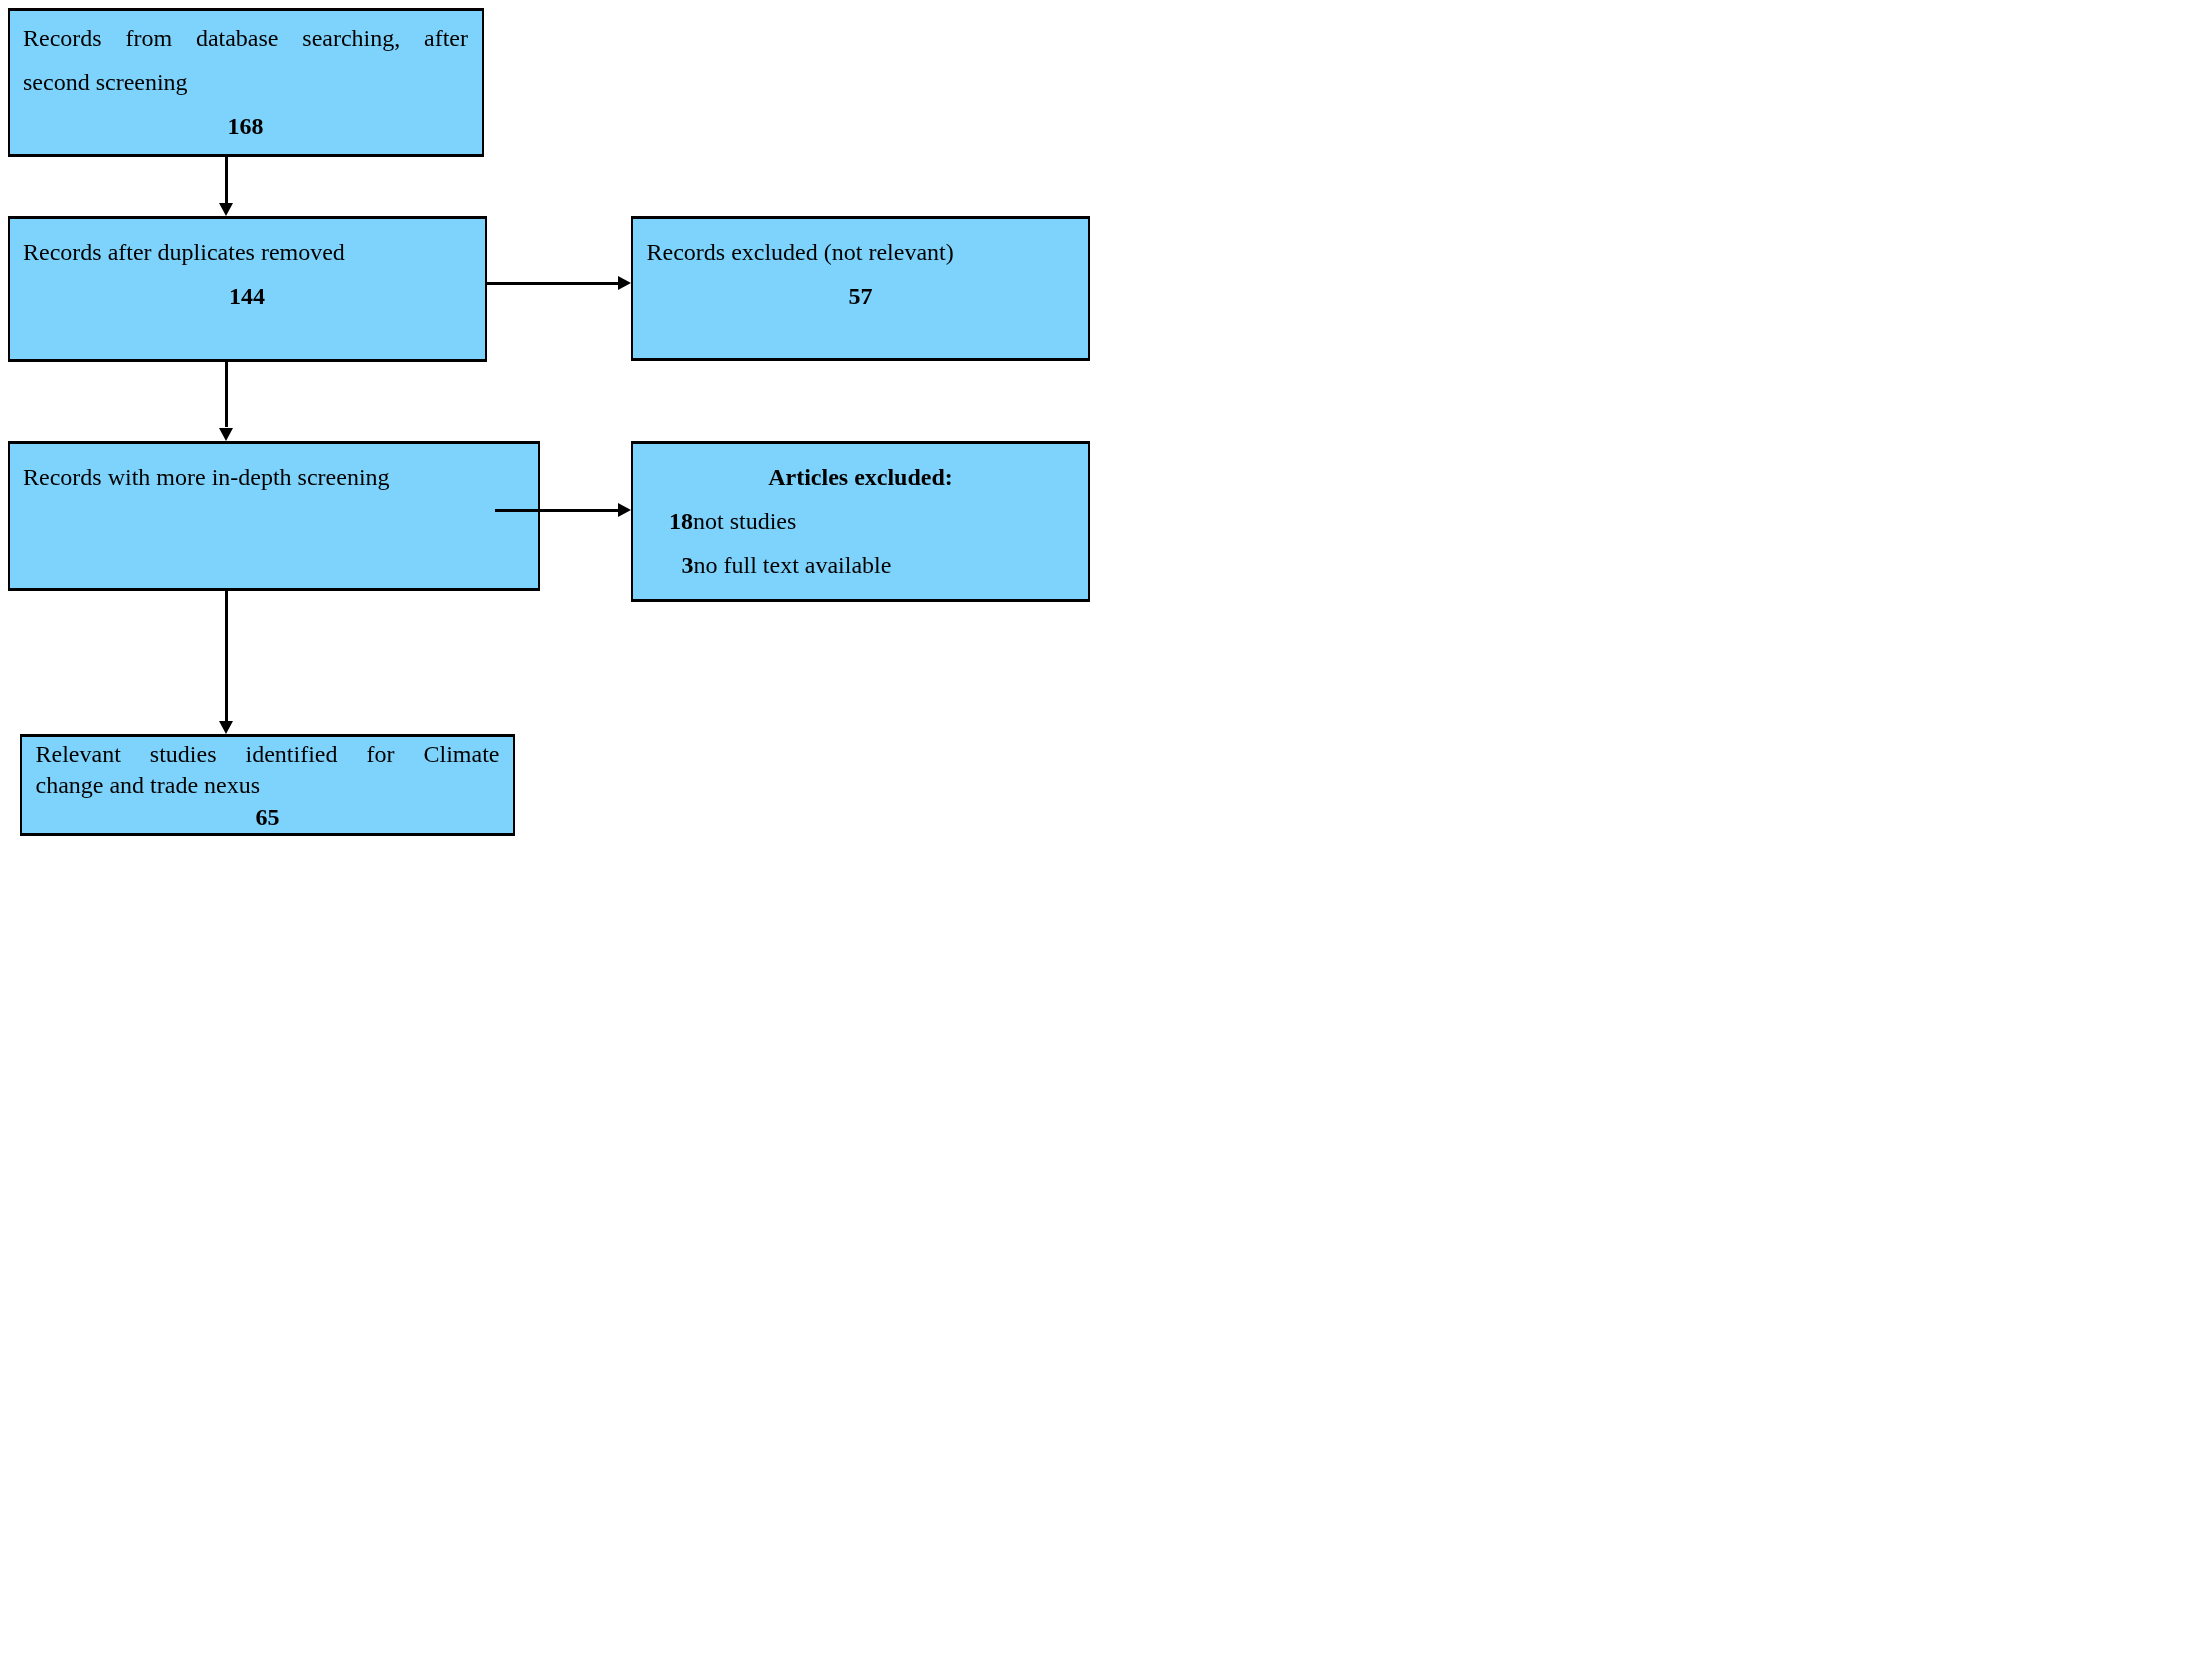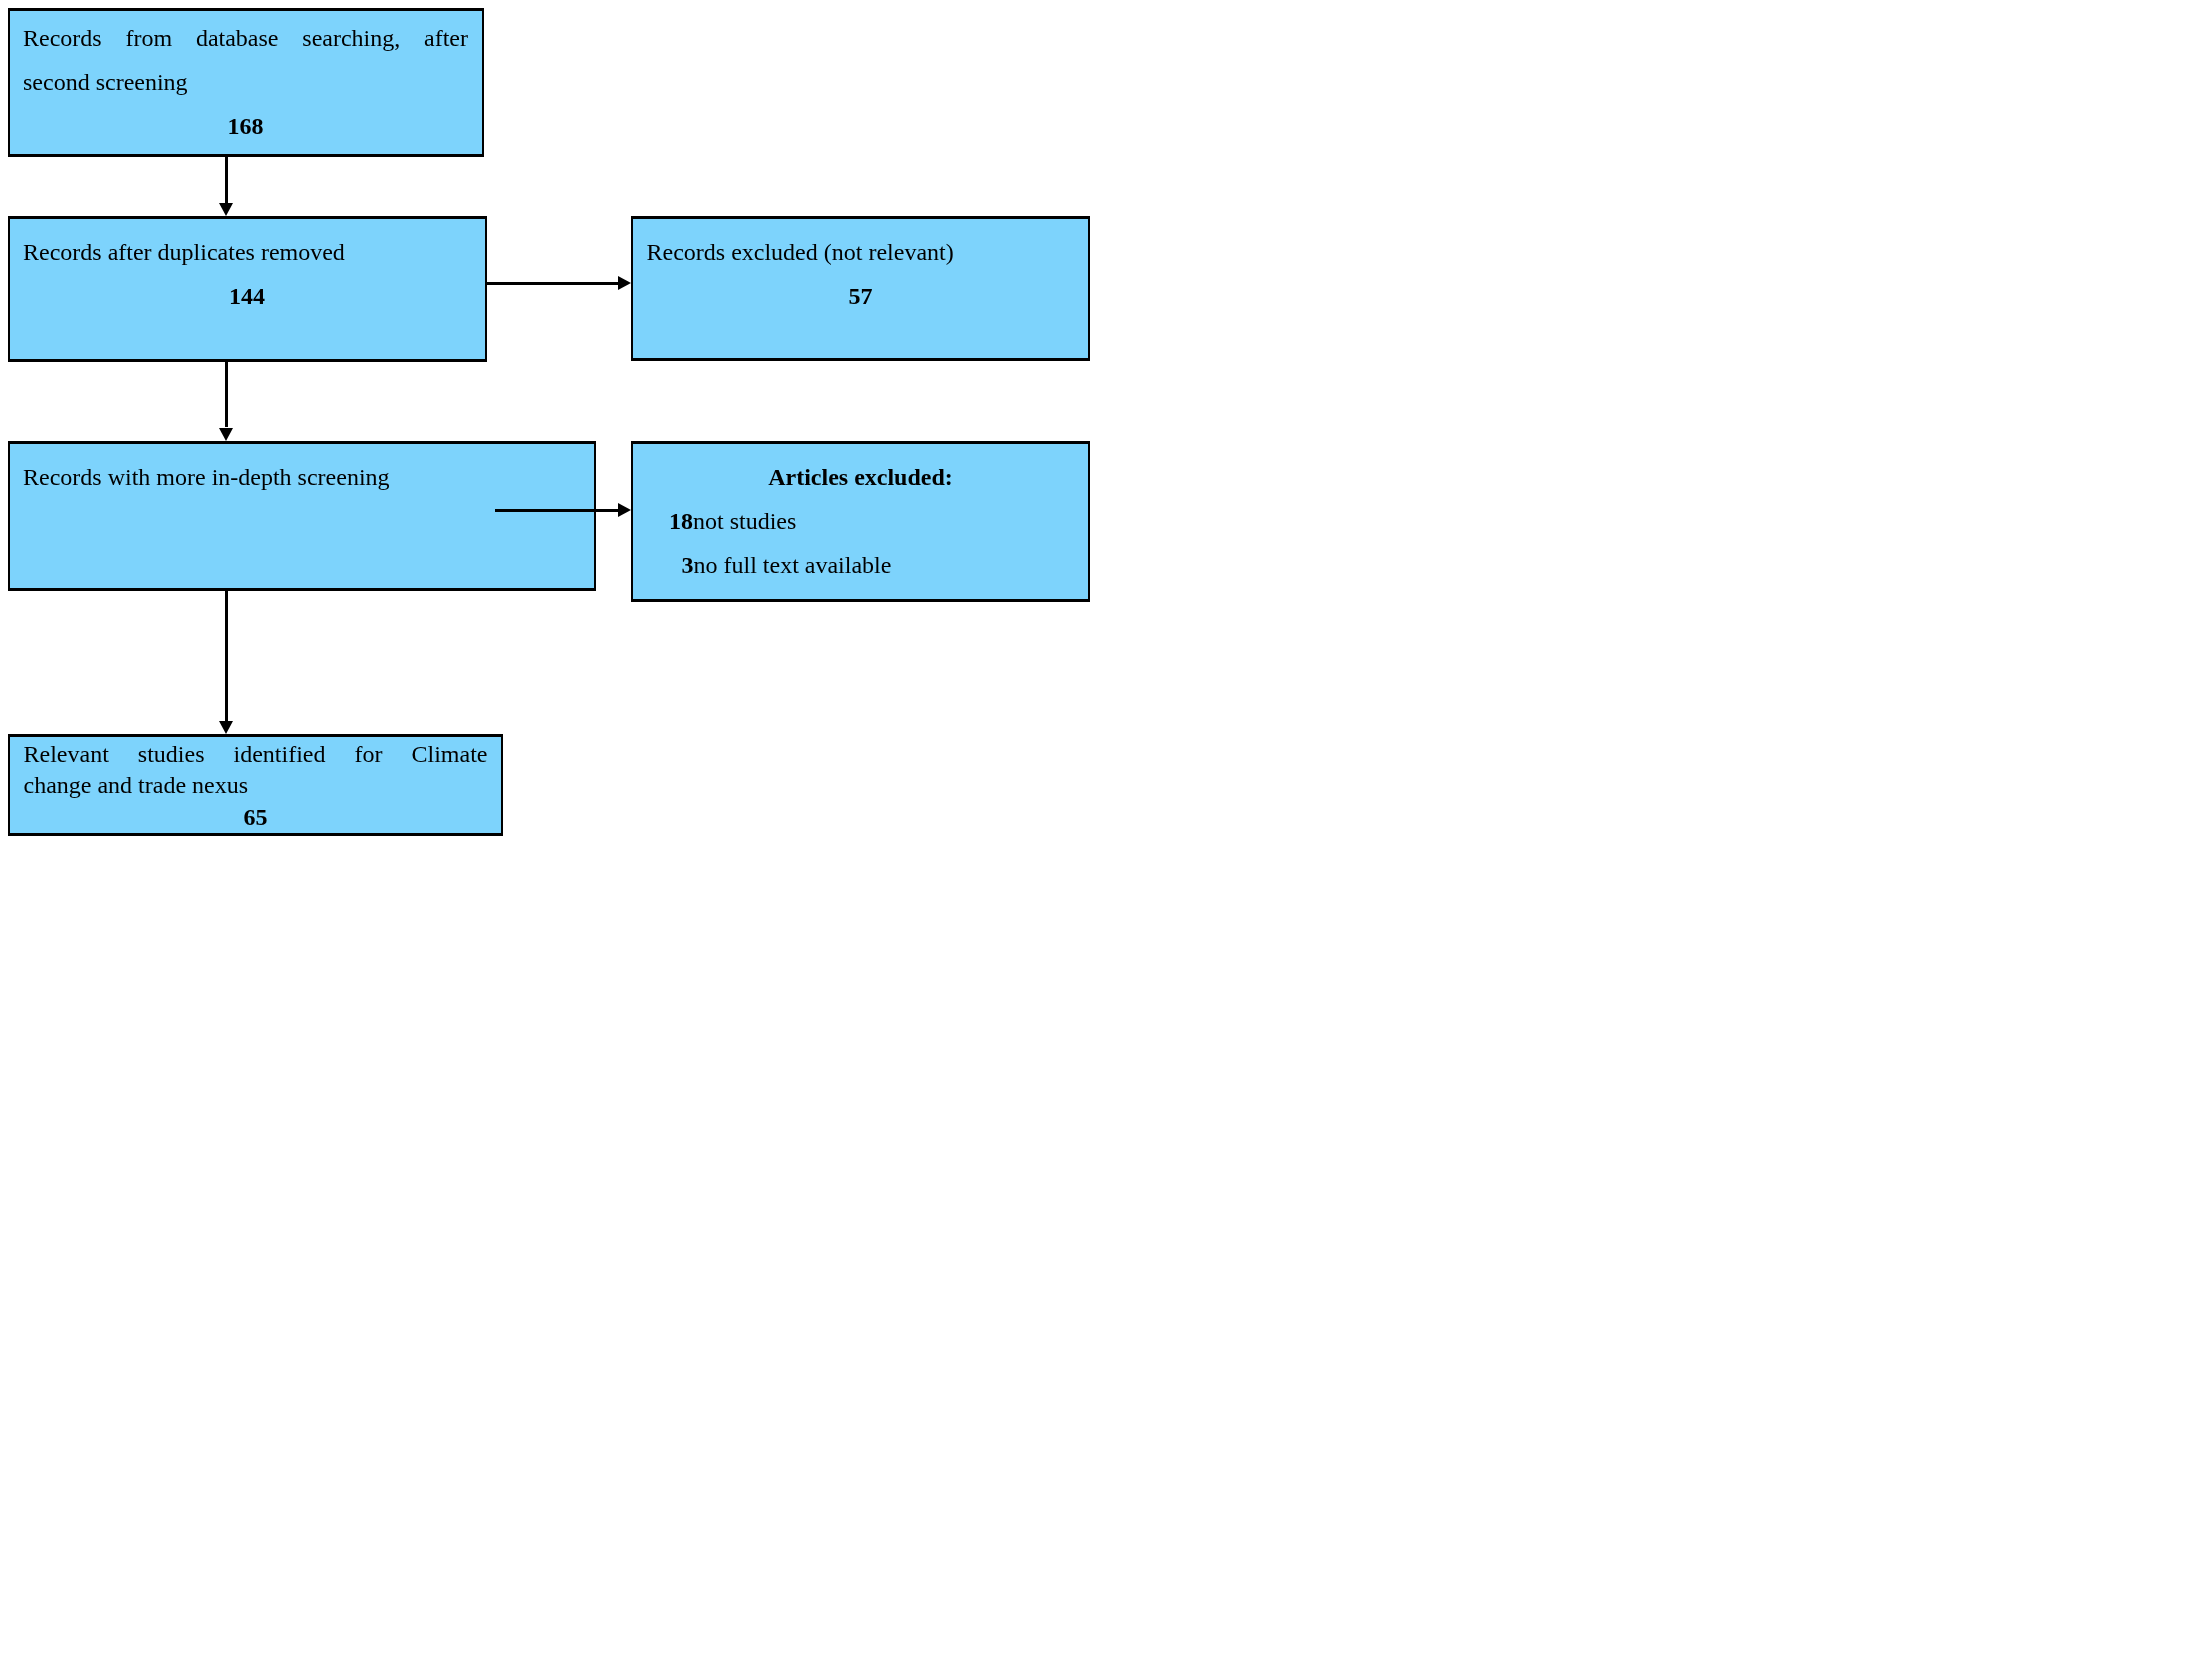--- a/index.html
+++ b/index.html
@@ -31,23 +31,23 @@
     white-space: normal;
     text-align: justify;
     text-align-last: justify;
   }
   .bold { font-weight: bold; text-align: center; }
 
   
   .box-source     { left: 7.5px;  top: 8.3px;  width: 476px; height: 149px; padding-top: 4.5px; }
   .box-duplicates { left: 7.5px;  top: 216px; width: 479px; height: 146px; padding-top: 10.5px; }
   .box-excluded1  { left: 631px; top: 216px; width: 459px; height: 145px; padding-top: 10.5px; }
-  .box-indepth    { left: 7.5px;  top: 441px; width: 588px; height: 150px; padding-top: 10.5px; }
+  .box-indepth    { left: 7.5px;  top: 441px; width: 532px; height: 150px; padding-top: 10.5px; }
   .box-excluded2  { left: 631px; top: 441px; width: 459px; height: 161px; padding-top: 10.5px; }
-  .box-final      { left: 8px;  top: 734px; width: 495px; height: 102px; padding-top: 1.5px; line-height: 31.5px; }
+  .box-final      { left: 20px;  top: 734px; width: 495px; height: 102px; padding-top: 1.5px; line-height: 31.5px; }
 
   .indent-1 { padding-left: 22.5px; }
   .indent-2 { padding-left: 35px; }
 
   
   .varrow { position: absolute; width: 15px; }
   .varrow .shaft {
     position: absolute;
     left: 6.4px; top: 0;
     width: 2.3px;

